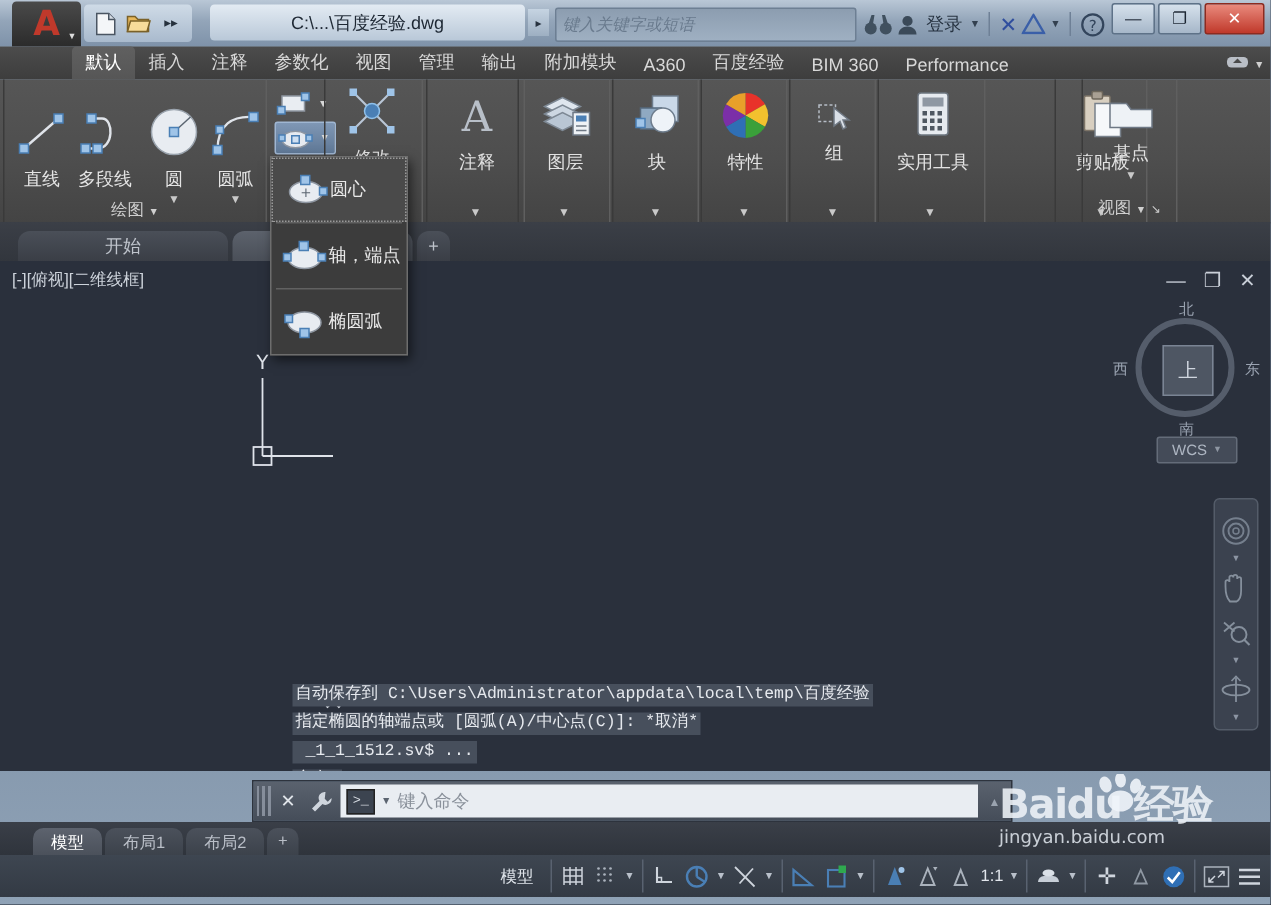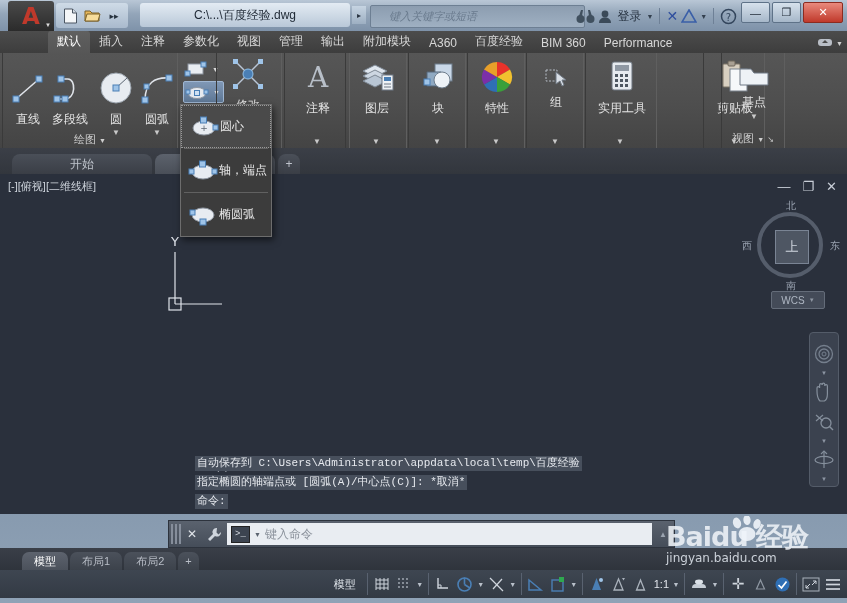--- a/index.html
+++ b/index.html
@@ -32,21 +32,21 @@
   .titletext{position:absolute;left:140px;top:3px;width:210px;height:24px;
              display:flex;align-items:center;justify-content:center;
              color:#1d2733;font-size:12px;
              background:linear-gradient(180deg,#e3ebf3,#b9c8d8);border-radius:3px;}
   .titlearrow{position:absolute;left:352px;top:6px;width:14px;height:18px;
               background:linear-gradient(180deg,#c6d4e2,#9dafc2);
               display:flex;align-items:center;justify-content:center;font-size:8px;color:#27323f;}
   .searchbox{position:absolute;left:370px;top:5px;width:195px;height:21px;
              background:linear-gradient(180deg,#8c9db0,#9fb0c2);
              border:1px solid #6d7f93;border-radius:2px;
-             display:flex;align-items:center;padding-left:18px;
+             display:flex;align-items:center;padding-left:4px;
              color:#6a7b8e;font-size:11px;font-style:italic;}
   .tb-icons{position:absolute;right:100px;top:4px;height:24px;display:flex;align-items:center;gap:3px;}
   .tb-icons .ti{display:flex;align-items:center;justify-content:center;height:22px;cursor:pointer;}
   .signin{color:#273341;font-size:12px;padding:0 2px;}
   .caretdown{font-size:7px;color:#33404f;}
   .vsep{width:1px;height:16px;background:#6e8096;margin:0 3px;}
   .wbtns{position:absolute;right:4px;top:2px;display:flex;gap:2px;}
   .wb{width:27px;height:19px;border:1px solid #5e7288;border-radius:2px;
       display:flex;align-items:center;justify-content:center;font-size:11px;color:#1d2733;
       background:linear-gradient(180deg,#d6e1ec,#a6b7c9);cursor:pointer;}
@@ -627,20 +627,21 @@
        <line x1="15" y1="18" x2="15" y2="70" stroke="#dfe3ea" stroke-width="1.2"></line>
        <line x1="15" y1="70" x2="62" y2="70" stroke="#dfe3ea" stroke-width="1.2"></line>
        <rect x="9" y="64" width="12" height="12" fill="none" stroke="#dfe3ea" stroke-width="1.2"></rect>
      </svg>
    </div>
    <div class="crosshair">✕</div>
 
    <div class="cmdhist">
      <div><span class="cline">自动保存到 C:\Users\Administrator\appdata\local\temp\百度经验</span></div>
      <div><span class="cline">指定椭圆的轴端点或 [圆弧(A)/中心点(C)]: *取消*</span></div>
+     <div><span class="cline"> _1_1_1512.sv$ ...</span></div>
      <div><span class="cline">命令:</span></div>
    </div>
  </div>
 
  <div class="cmdbar">
    <div class="cmdgrip"></div>
    <div class="ci">✕</div>
    <div class="ci">
      <svg width="15" height="15" viewBox="0 0 15 15">
           <path d="M10 1 a4 4 0 0 0-4 6 L1 12 l2 2 5-5 a4 4 0 0 0 6-4 l-2.5 2.5-2-2z" fill="#cfd5dd"></path>

